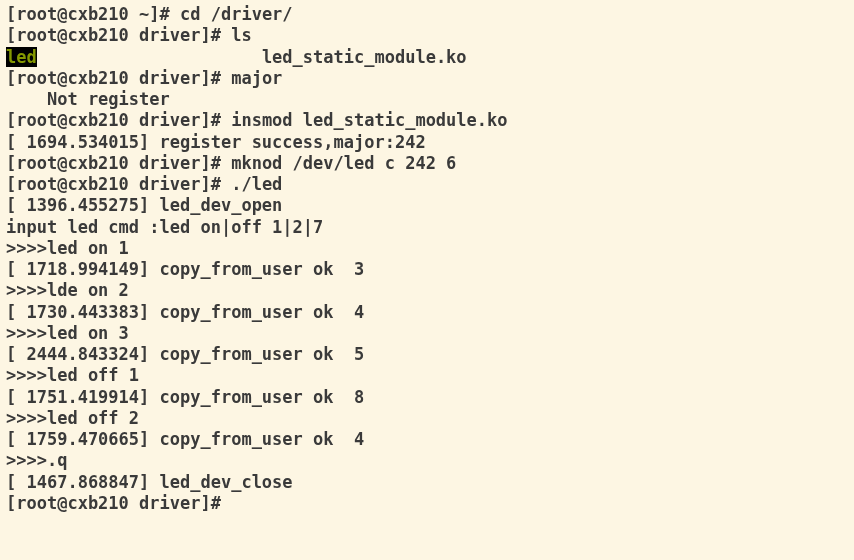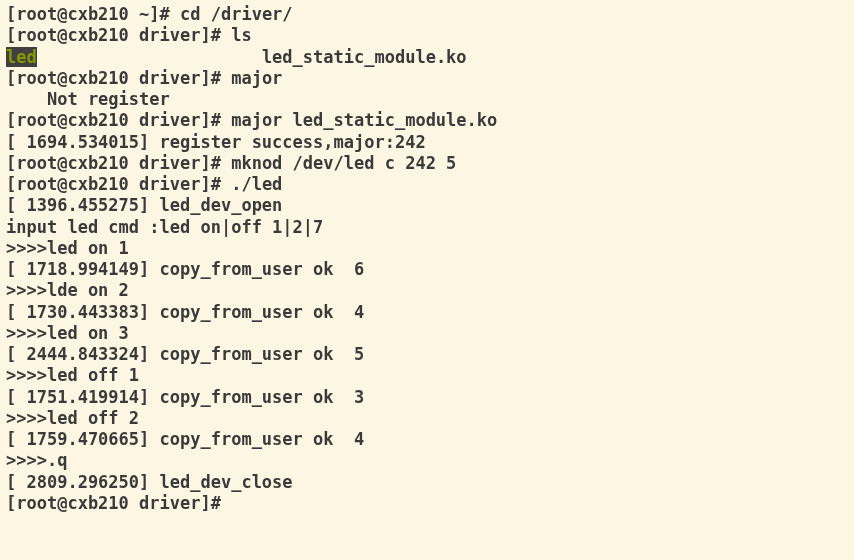--- a/index.html
+++ b/index.html
@@ -17,45 +17,45 @@
       width: 854px;
       height: 560px;
       overflow: hidden;
       font-weight: bold;
     }
     .line {
       white-space: pre;
     }
     .highlight {
       color: #859900;
-      background-color: #404040;
+      background-color: #000000;
     }
     .bold {
       font-weight: bold;
     }
   </style>
 </head>
 <body>
 
 <div class="line"><span>[root@cxb210 ~]# </span><span>cd /driver/</span></div>
 <div class="line"><span>[root@cxb210 driver]# </span><span>ls</span></div>
 <div class="line"><span class="highlight bold">led</span><span>                      led_static_module.ko</span></div>
 <div class="line"><span>[root@cxb210 driver]# </span><span>major</span></div>
 <div class="line">    Not register</div>
-<div class="line"><span>[root@cxb210 driver]# </span><span>major led_static_module.ko</span></div>
+<div class="line"><span>[root@cxb210 driver]# </span><span>insmod led_static_module.ko</span></div>
 <div class="line">[ 1694.534015] register success,major:242</div>
-<div class="line"><span>[root@cxb210 driver]# </span><span>mknod /dev/led c 242 5</span></div>
+<div class="line"><span>[root@cxb210 driver]# </span><span>mknod /dev/led c 242 6</span></div>
 <div class="line"><span>[root@cxb210 driver]# </span><span>./led</span></div>
 <div class="line">[ 1396.455275] led_dev_open</div>
 <div class="line">input led cmd :led on|off 1|2|7</div>
 <div class="line">&gt;&gt;&gt;&gt;led on 1</div>
-<div class="line">[ 1718.994149] copy_from_user ok  6</div>
+<div class="line">[ 1718.994149] copy_from_user ok  3</div>
 <div class="line">&gt;&gt;&gt;&gt;lde on 2</div>
 <div class="line">[ 1730.443383] copy_from_user ok  4</div>
 <div class="line">&gt;&gt;&gt;&gt;led on 3</div>
 <div class="line">[ 2444.843324] copy_from_user ok  5</div>
 <div class="line">&gt;&gt;&gt;&gt;led off 1</div>
-<div class="line">[ 1751.419914] copy_from_user ok  3</div>
+<div class="line">[ 1751.419914] copy_from_user ok  8</div>
 <div class="line">&gt;&gt;&gt;&gt;led off 2</div>
 <div class="line">[ 1759.470665] copy_from_user ok  4</div>
 <div class="line">&gt;&gt;&gt;&gt;.q</div>
-<div class="line">[ 2809.296250] led_dev_close</div>
+<div class="line">[ 1467.868847] led_dev_close</div>
 <div class="line"><span>[root@cxb210 driver]# </span><span></span></div>
 
 </body></html>

